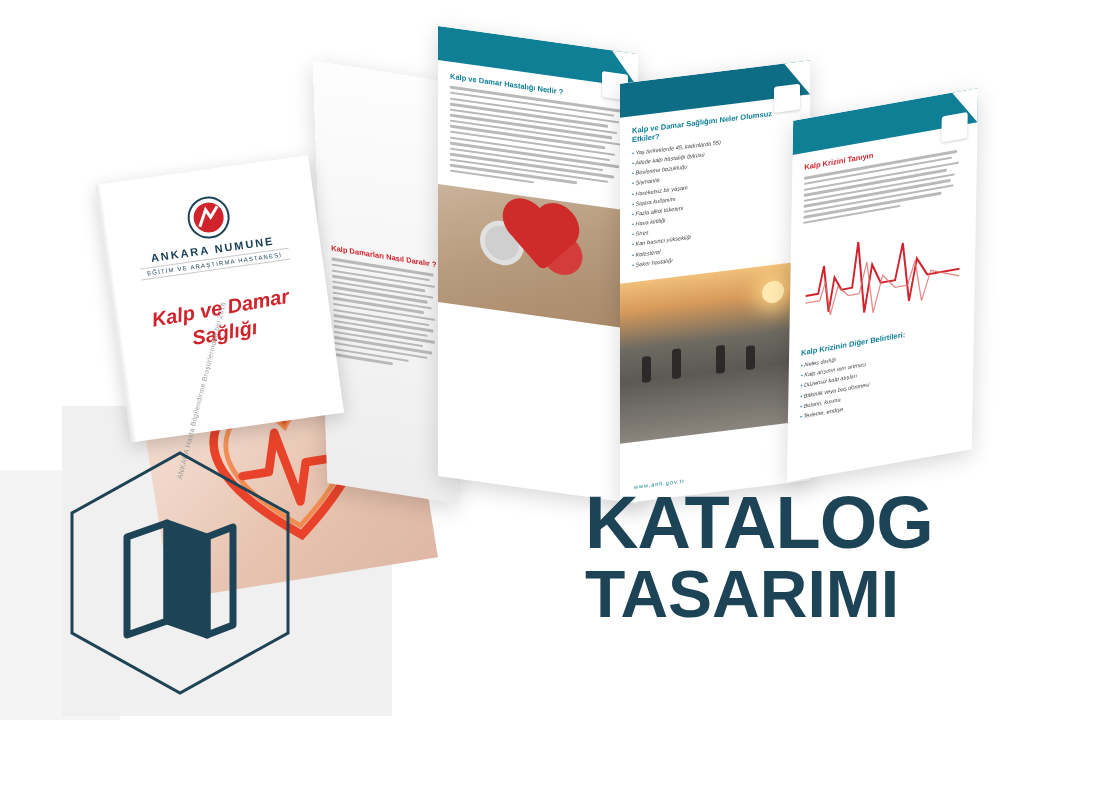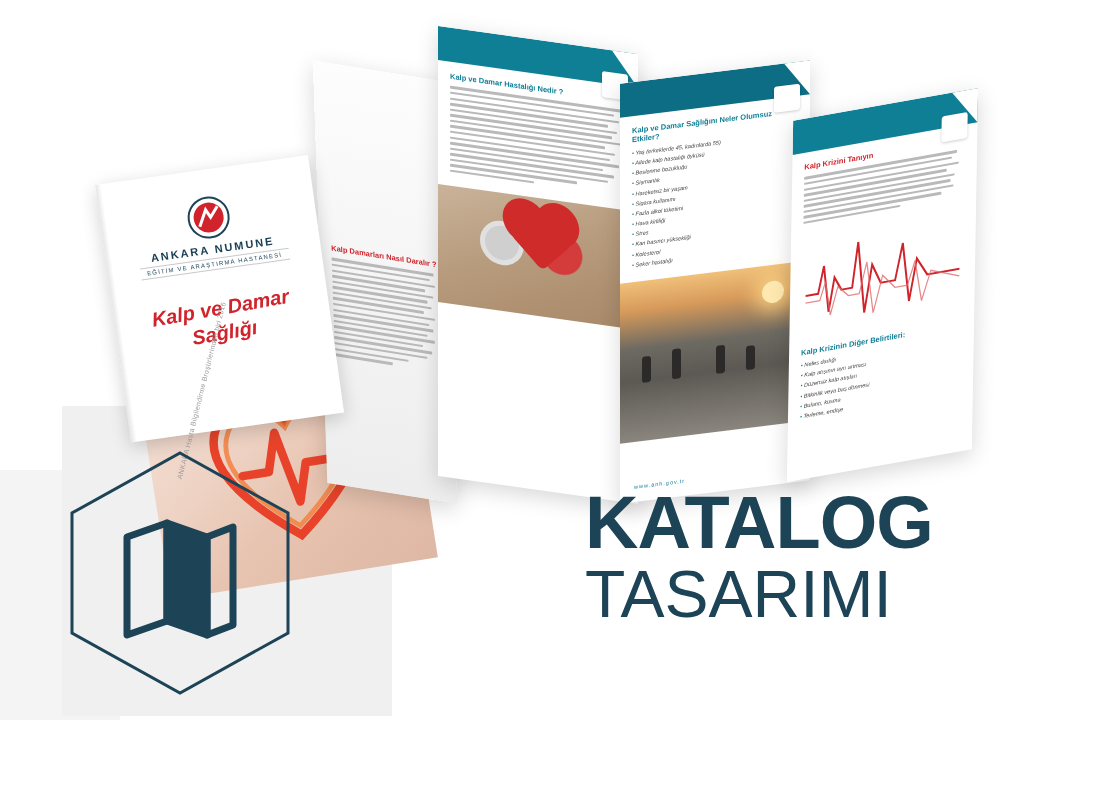--- a/index.html
+++ b/index.html
@@ -25,21 +25,21 @@
   .headline .l1, .headline .l2{
     font-weight:bold;
     font-size:74px;
     letter-spacing:-1px;
     display:block;
     color:#1d4356;
   }
   .headline .l3{
     display:block;
     font-size:66px;
-    font-weight:400;
+    font-weight:700;
     letter-spacing:0px;
     color:#1d4356;
     margin-top:2px;
   }
 
   
   .hex-wrap{
     position:absolute;
     left:55px; top:445px;
     width:250px;height:250px;

